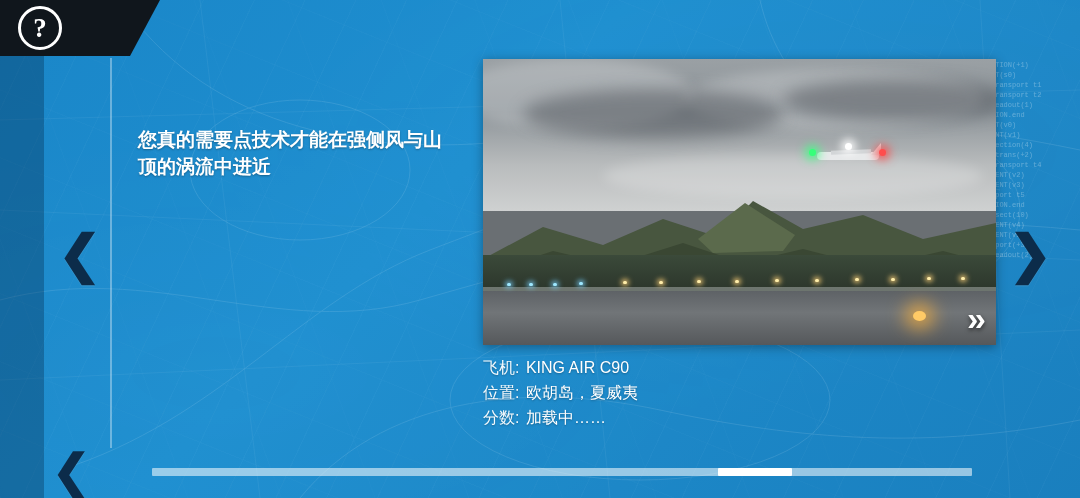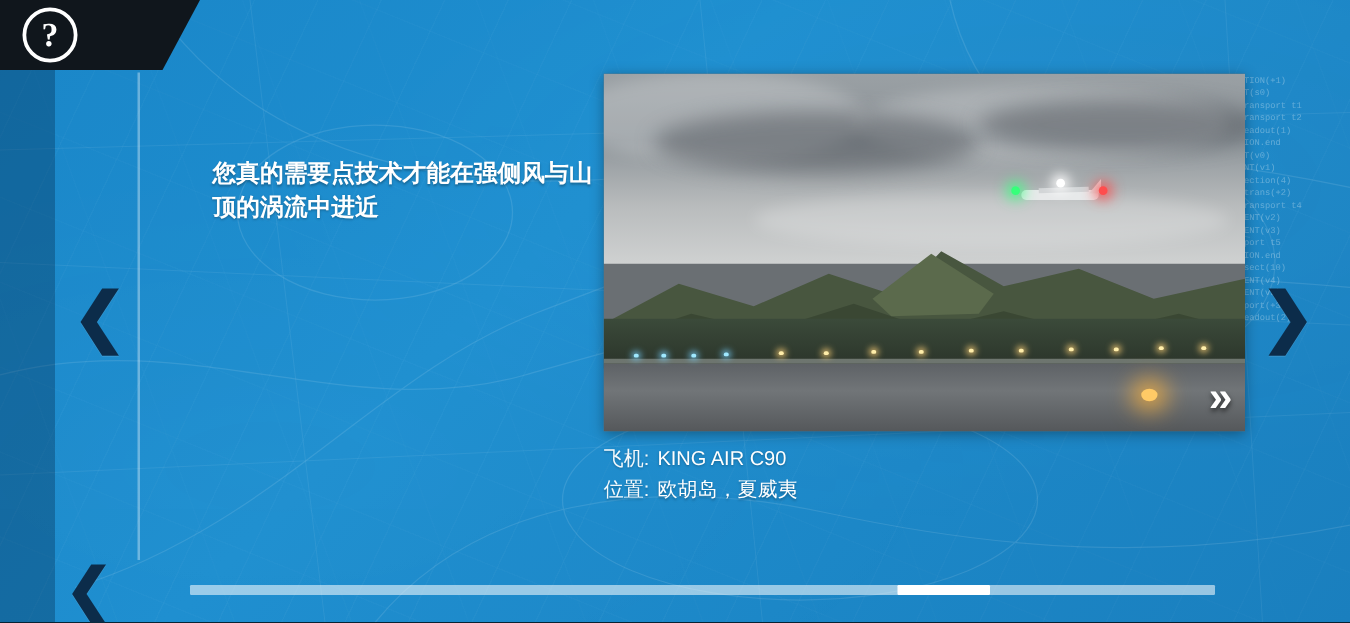--- a/index.html
+++ b/index.html
@@ -104,21 +104,20 @@
   }
   .subtitle {
     position: absolute;
     left: 138px; top: 126px;
     width: 320px;
     color: #ffffff;
     font-size: 19px;
     line-height: 27px;
     font-weight: bold;
     text-shadow: 0 1px 2px rgba(0,0,0,0.30);
-    margin-left: 32px;
   }
   
   .shot {
     position: absolute;
     left: 483px; top: 59px;
     width: 513px; height: 286px;
     overflow: hidden;
     background: #6a6f73;
     box-shadow: 0 2px 10px rgba(0,0,0,0.35);
   }
@@ -374,20 +373,24 @@
 
   <div class="info">
     <div class="info-row">
       <span class="info-label">飞机:</span>
       <span class="info-value">KING AIR C90</span>
     </div>
     <div class="info-row">
       <span class="info-label">位置:</span>
       <span class="info-value">欧胡岛，夏威夷</span>
     </div>
+    <div class="info-row">
+      <span class="info-label">分数:</span>
+      <span class="info-value">加载中……</span>
+    </div>
   </div>
 
   <div class="arrow arrow-left">❮</div>
   <div class="arrow arrow-right">❯</div>
   <div class="arrow arrow-bottom-left">❮</div>
 
   <div class="progress-track">
     <div class="progress-fill" id="progress-fill" style="left: 69%; width: 9%;"></div>
   </div>
 

